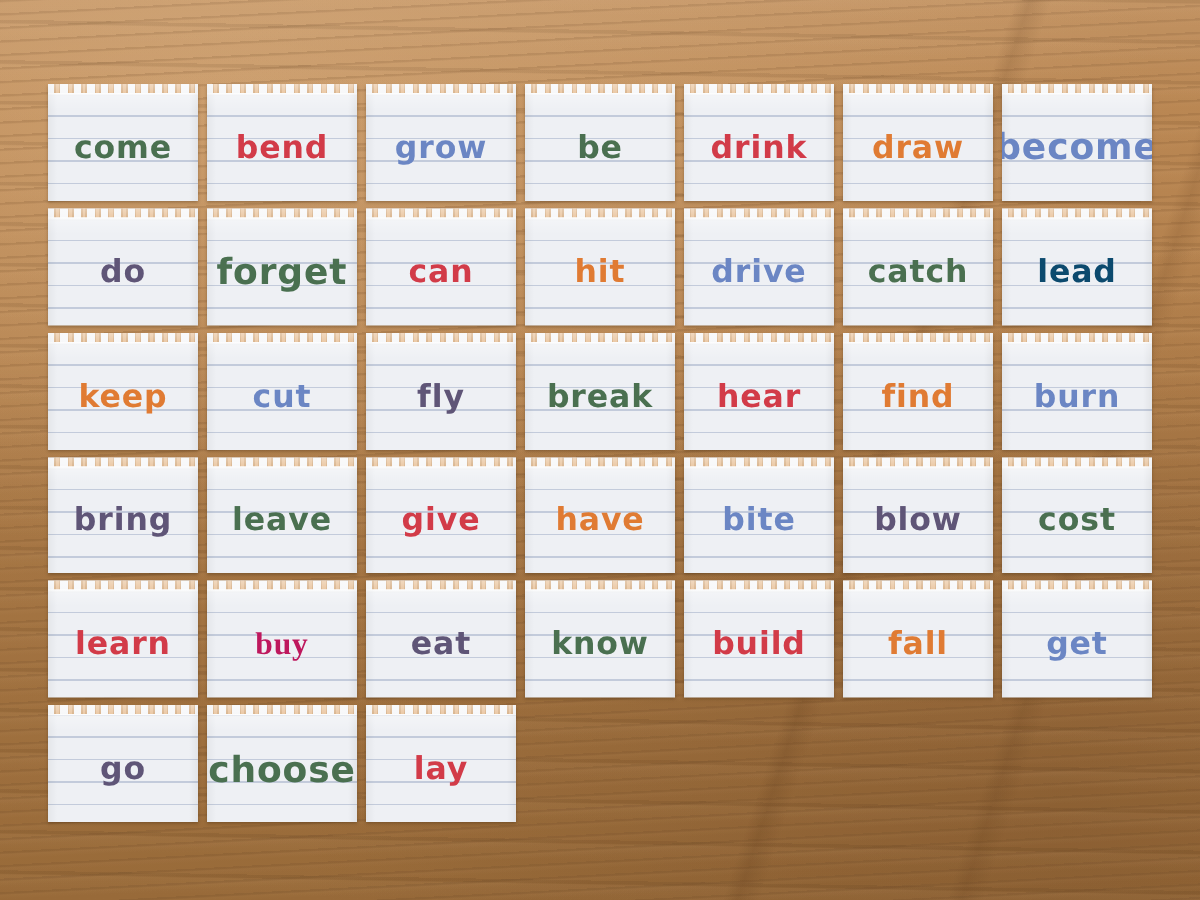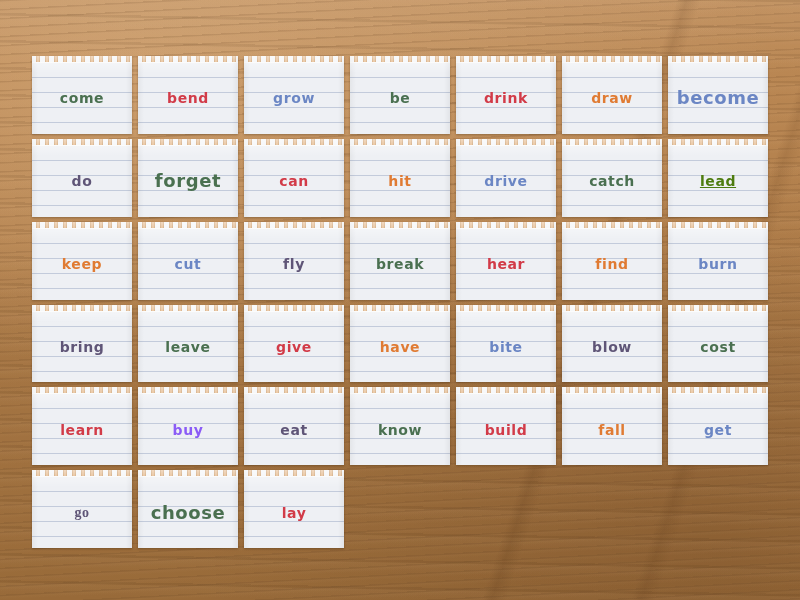--- a/index.html
+++ b/index.html
@@ -154,29 +154,29 @@
     right: 0;
     top: 6px;
     height: 2px;
     background: linear-gradient(180deg, #ffffff 0%, #e9ebef 100%);
   }
 
   .card .word {
     position: relative;
     z-index: 2;
     font-family: "DejaVu Sans", sans-serif;
-    font-size: 14px;
+    font-size: 21px;
     font-weight: bold;
     letter-spacing: 0.6px;
     line-height: 1;
     white-space: nowrap;
     text-align: center;
   }
   .card .word.small {
-    font-size: 18px;
+    font-size: 24px;
     text-align: right;
   }
 </style>
 </head>
 <body>
 
 <div id="board">
   <div id="card-grid">
       <div class="card">
         <div class="spiral"></div>
@@ -253,21 +253,21 @@
       <div class="card">
         <div class="spiral"></div>
         <div class="rules"></div>
         <div class="paper-shade"></div>
         <span class="word" style="color: rgb(74, 112, 80);">catch</span>
       </div>
       <div class="card">
         <div class="spiral"></div>
         <div class="rules"></div>
         <div class="paper-shade"></div>
-        <span class="word" style="color: #4d7c0f; text-decoration: underline;">lead</span>
+        <span class="word" style="color: #0c4a6e;">lead</span>
       </div>
       <div class="card">
         <div class="spiral"></div>
         <div class="rules"></div>
         <div class="paper-shade"></div>
         <span class="word" style="color: rgb(224, 123, 51);">keep</span>
       </div>
       <div class="card">
         <div class="spiral"></div>
         <div class="rules"></div>
@@ -349,21 +349,21 @@
       <div class="card">
         <div class="spiral"></div>
         <div class="rules"></div>
         <div class="paper-shade"></div>
         <span class="word" style="color: rgb(210, 59, 72);">learn</span>
       </div>
       <div class="card">
         <div class="spiral"></div>
         <div class="rules"></div>
         <div class="paper-shade"></div>
-        <span class="word" style="color: #8b5cf6;">buy</span>
+        <span class="word" style="color: #be185d; font-family: Liberation Serif, serif;">buy</span>
       </div>
       <div class="card">
         <div class="spiral"></div>
         <div class="rules"></div>
         <div class="paper-shade"></div>
         <span class="word" style="color: rgb(95, 85, 119);">eat</span>
       </div>
       <div class="card">
         <div class="spiral"></div>
         <div class="rules"></div>
@@ -385,21 +385,21 @@
       <div class="card">
         <div class="spiral"></div>
         <div class="rules"></div>
         <div class="paper-shade"></div>
         <span class="word" style="color: rgb(107, 134, 196);">get</span>
       </div>
       <div class="card">
         <div class="spiral"></div>
         <div class="rules"></div>
         <div class="paper-shade"></div>
-        <span class="word" style="color: rgb(95, 85, 119); font-family: Liberation Serif, serif;">go</span>
+        <span class="word" style="color: rgb(95, 85, 119);">go</span>
       </div>
       <div class="card">
         <div class="spiral"></div>
         <div class="rules"></div>
         <div class="paper-shade"></div>
         <span class="word small" style="color: rgb(74, 112, 80);">choose</span>
       </div>
       <div class="card">
         <div class="spiral"></div>
         <div class="rules"></div>

